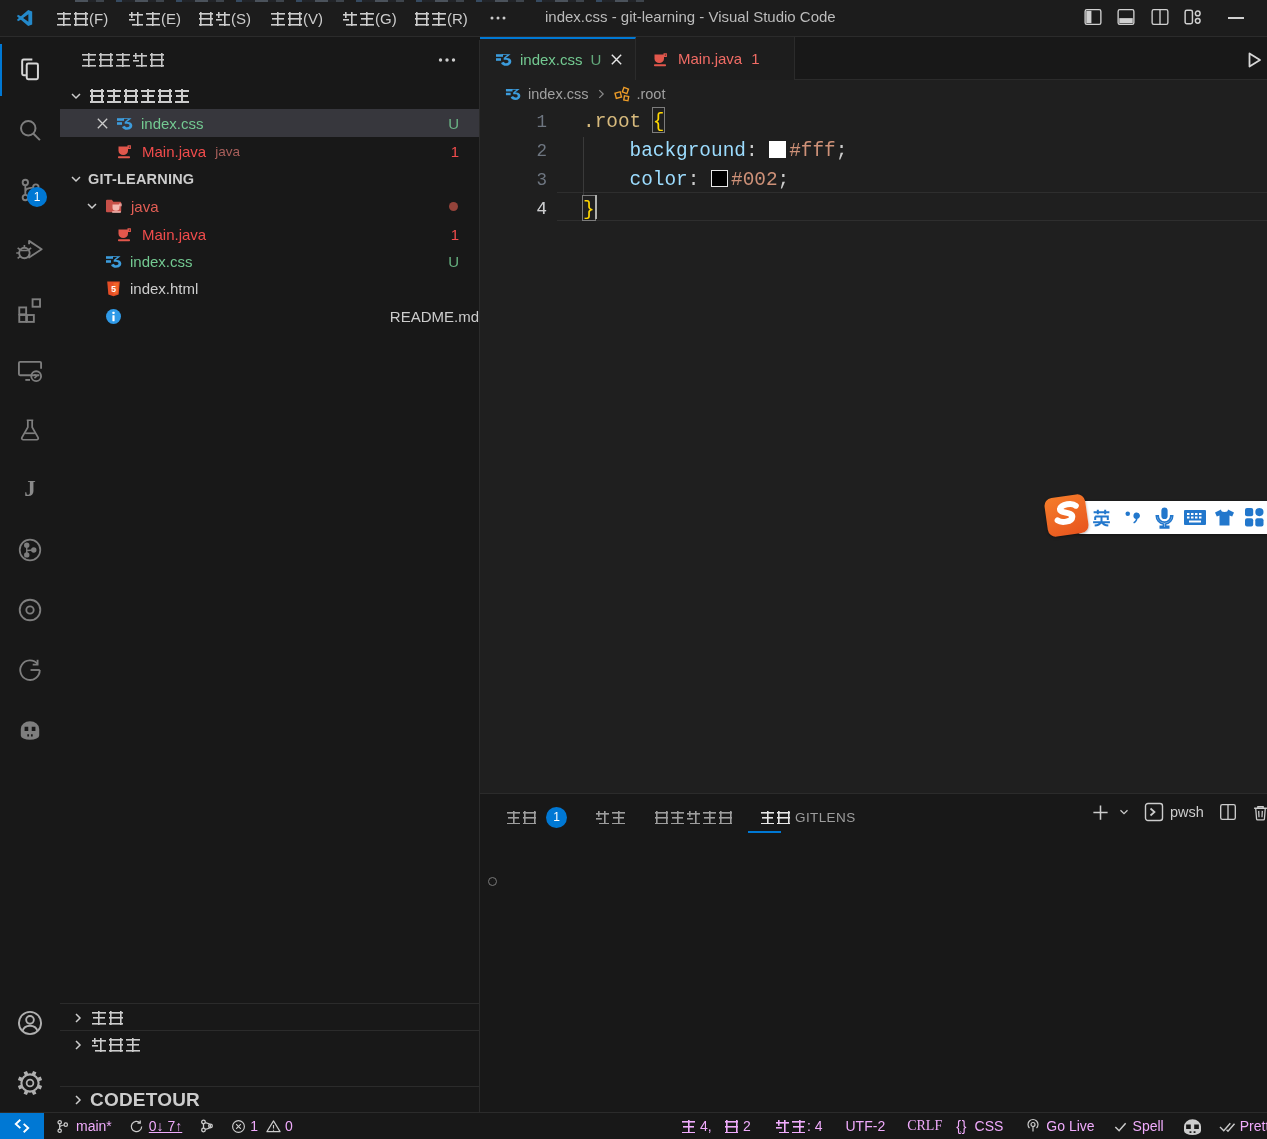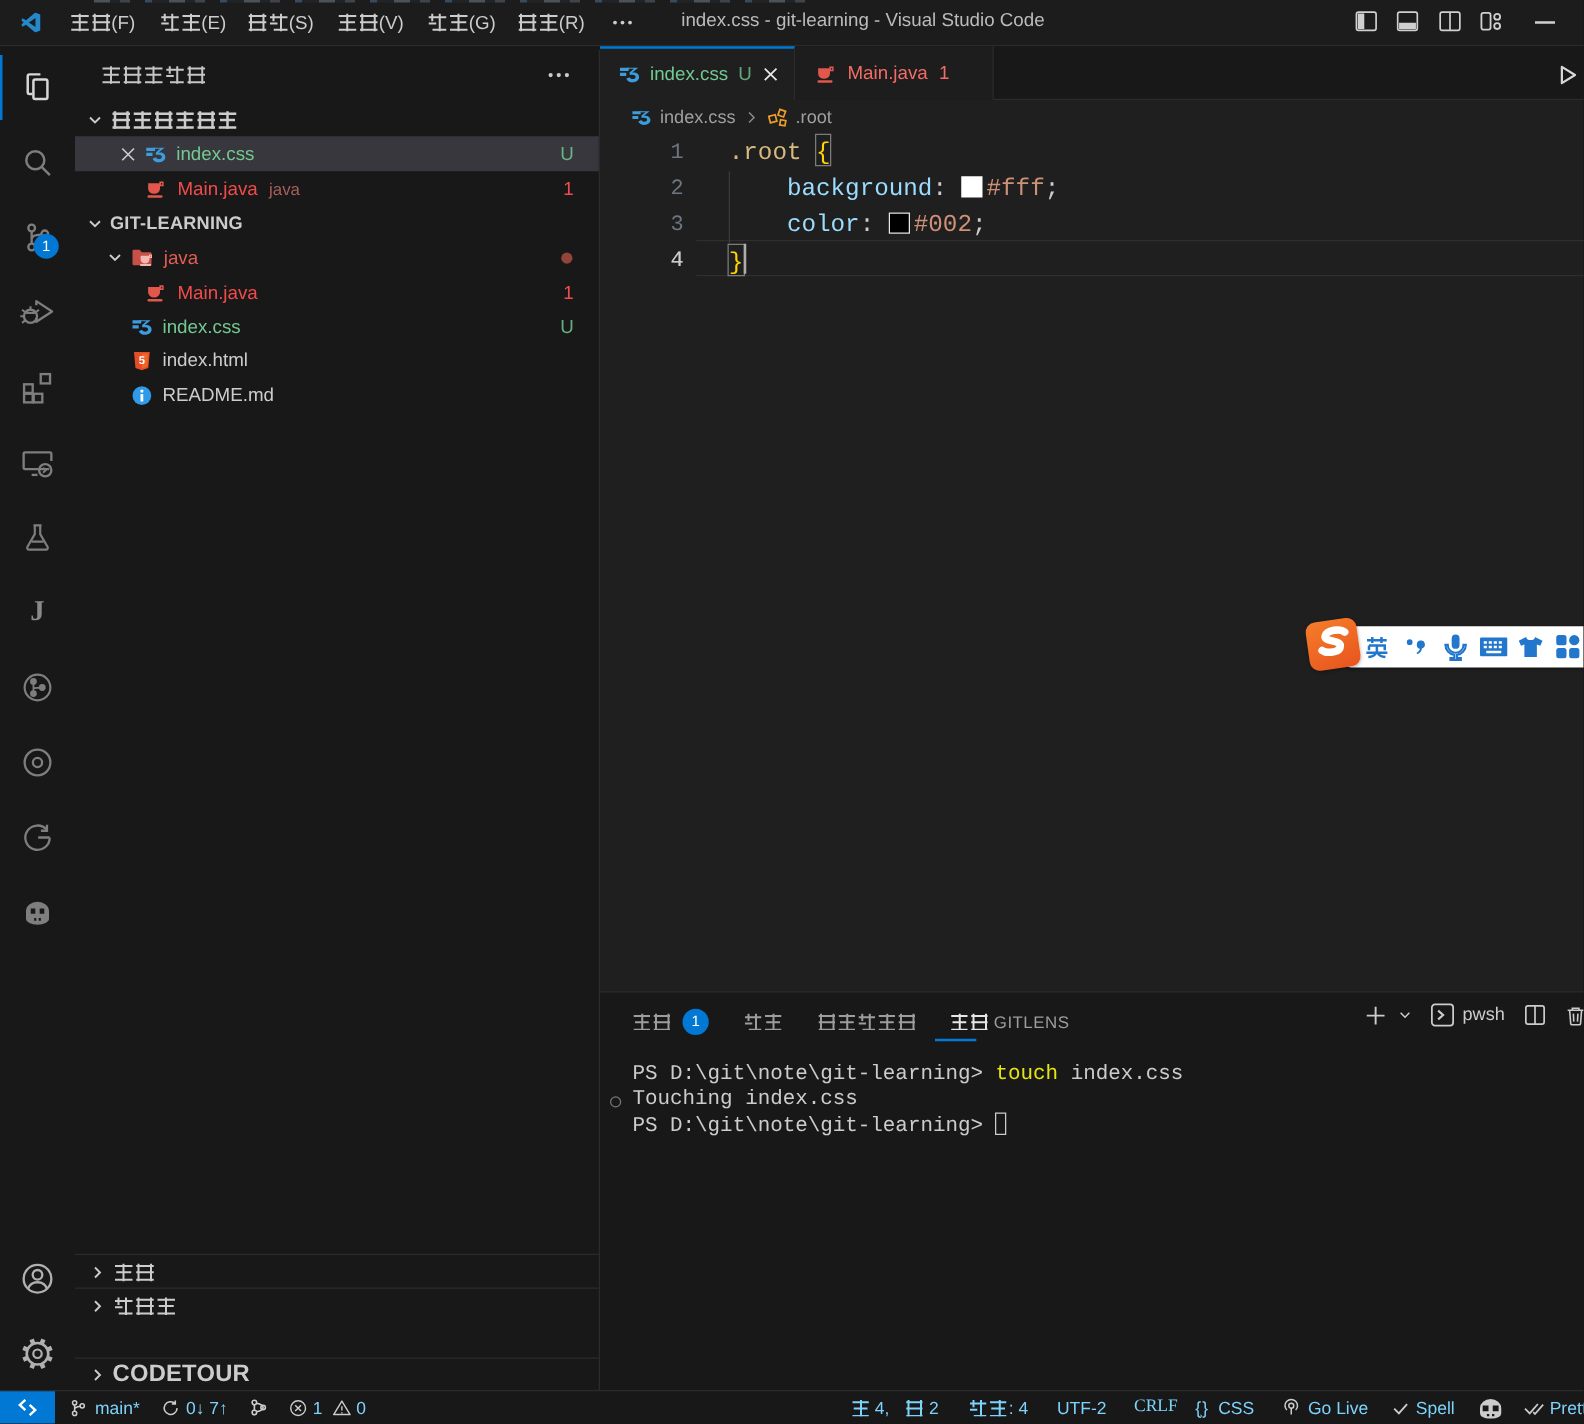--- a/index.html
+++ b/index.html
@@ -293,21 +293,21 @@
       <span style="margin-left:45px;">
           <svg width="17" height="17" viewBox="0 0 17 17">
             <path fill="#e44d26" d="M2.2 1.5 h12.6 l-1.15 12.9 L8.5 16.2 l-5.15 -1.8 z"></path>
             <path fill="#f16529" d="M8.5 2.8 v12 l4.2 -1.5 l1 -10.5 z"></path>
             <text x="8.5" y="11.5" font-size="9" font-weight="bold" fill="#ffffff" text-anchor="middle" font-family="Liberation Sans">5</text>
           </svg>
         </span>
       <span style="margin-left:8px;color:#cccccc;">index.html</span>
     </div>
 
-    <div class="abs row" style="left:0;top:262px;width:419px;height:28px;font-size:15px;">
+    <div class="abs row" style="left:0;top:262px;width:419px;height:28px;font-size:15px;justify-content:space-between;">
       <span style="margin-left:45px;">
           <svg width="17" height="17" viewBox="0 0 17 17">
             <circle cx="8.5" cy="8.5" r="7.5" fill="#2f9ae8"></circle>
             <rect x="7.4" y="3.8" width="2.2" height="2.2" rx="0.4" fill="#fff"></rect>
             <rect x="7.4" y="7.2" width="2.2" height="6" rx="0.4" fill="#fff"></rect>
           </svg>
         </span>
       <span style="margin-left:8px;color:#cccccc;">README.md</span>
     </div>
 
@@ -438,46 +438,43 @@
       <span style="margin-left:6px;font-size:14.5px;color:#cccccc;">pwsh</span>
       <svg style="margin-left:15px;" width="18" height="18" viewBox="0 0 16 16" fill="none" stroke="#cccccc" stroke-width="1.2">
           <rect x="1.5" y="1.5" width="13" height="13" rx="1.5"></rect>
           <line x1="8" y1="1.5" x2="8" y2="14.5"></line>
         </svg>
       <svg style="margin-left:15px;" width="17" height="17" viewBox="0 0 16 16" fill="none" stroke="#cccccc" stroke-width="1.2">
           <path d="M2 4 h12 M5.5 4 V2.5 h5 V4 M3.5 4 l0.8 10 a1 1 0 0 0 1 .9 h5.4 a1 1 0 0 0 1 -.9 L12.5 4 M6.3 6.5 l.3 6 M9.7 6.5 l-.3 6"></path>
         </svg>
     </div>
 
-    <div class="abs" style="left:26px;top:56px;font-family:'Liberation Mono',monospace;font-size:16.7px;line-height:20px;color:#cccccc;white-space:pre;">PS D:\git\note\git-learning&gt; <span style="color:#e5e510;">touch</span> index.css
-Touching index.css
-PS D:\git\note\git-learning&gt; <span style="display:inline-block;width:9px;height:18px;border:1px solid #cccccc;box-sizing:border-box;vertical-align:-3px;"></span></div>
 
     <div class="abs" style="left:8px;top:83px;width:9px;height:9px;border-radius:50%;border:1.5px solid #787878;box-sizing:border-box;"></div>
   </div>
 
-  <div class="abs" id="statusbar" style="left:0;top:1112px;width:1267px;height:27px;background:#181818;border-top:1px solid #2b2b2b;box-sizing:border-box;font-size:14px;color:#7dd3fc;">
+  <div class="abs" id="statusbar" style="left:0;top:1112px;width:1267px;height:27px;background:#181818;border-top:1px solid #2b2b2b;box-sizing:border-box;font-size:14px;color:#f0abfc;">
 
     <div class="abs" style="left:0;top:0;width:44px;height:26px;background:#0078d4;display:flex;align-items:center;justify-content:center;">
       <svg width="18" height="18" viewBox="0 0 16 16" fill="none" stroke="#ffffff" stroke-width="1.7">
           <path d="M6.5 2.5 L2.5 6.2 L6.5 9.9 M9.5 6.1 L13.5 9.8 L9.5 13.5"></path>
         </svg>
     </div>
     <div class="abs row" style="left:55px;top:0;height:26px;">
       <svg width="15" height="15" viewBox="0 0 16 16" fill="none" stroke="#cccccc" stroke-width="1.3">
           <circle cx="5" cy="3.5" r="1.8"></circle>
           <circle cx="5" cy="12.5" r="1.8"></circle>
           <circle cx="11.5" cy="6" r="1.8"></circle>
           <path d="M5 5.3 v5.4 M5 9 c0.3 -1.6 2 -2.2 4.7 -2.6"></path>
         </svg>
       <span style="margin-left:6px;">main*</span>
       <svg style="margin-left:17px;" width="15" height="15" viewBox="0 0 16 16" fill="none" stroke="#cccccc" stroke-width="1.3">
           <path d="M13.5 8 a5.5 5.5 0 1 1 -1.6 -3.9 M12 1.5 v3 h-3"></path>
         </svg>
-      <span style="margin-left:5px;">0↓ 7↑</span>
+      <span style="margin-left:5px;text-decoration:underline;">0↓ 7↑</span>
       <svg style="margin-left:17px;" width="16" height="16" viewBox="0 0 16 16" fill="none" stroke="#cccccc" stroke-width="1.3">
           <circle cx="4.5" cy="4" r="1.8"></circle>
           <circle cx="4.5" cy="12" r="1.8"></circle>
           <circle cx="11.5" cy="8" r="1.8"></circle>
           <path d="M4.5 5.8 v4.4 M6.3 4.6 c3 0.6 5.2 1.4 5.2 3.4 M6.3 11.4 c3 -0.6 5.2 -1.4 5.2 -3.4"></path>
         </svg>
       <span style="margin-left:16px;display:flex;align-items:center;">
         <svg width="15" height="15" viewBox="0 0 16 16" fill="none" stroke="#cccccc" stroke-width="1.2">
             <circle cx="8" cy="8" r="6.3"></circle>
             <path d="M5.5 5.5 l5 5 M10.5 5.5 l-5 5"></path>

